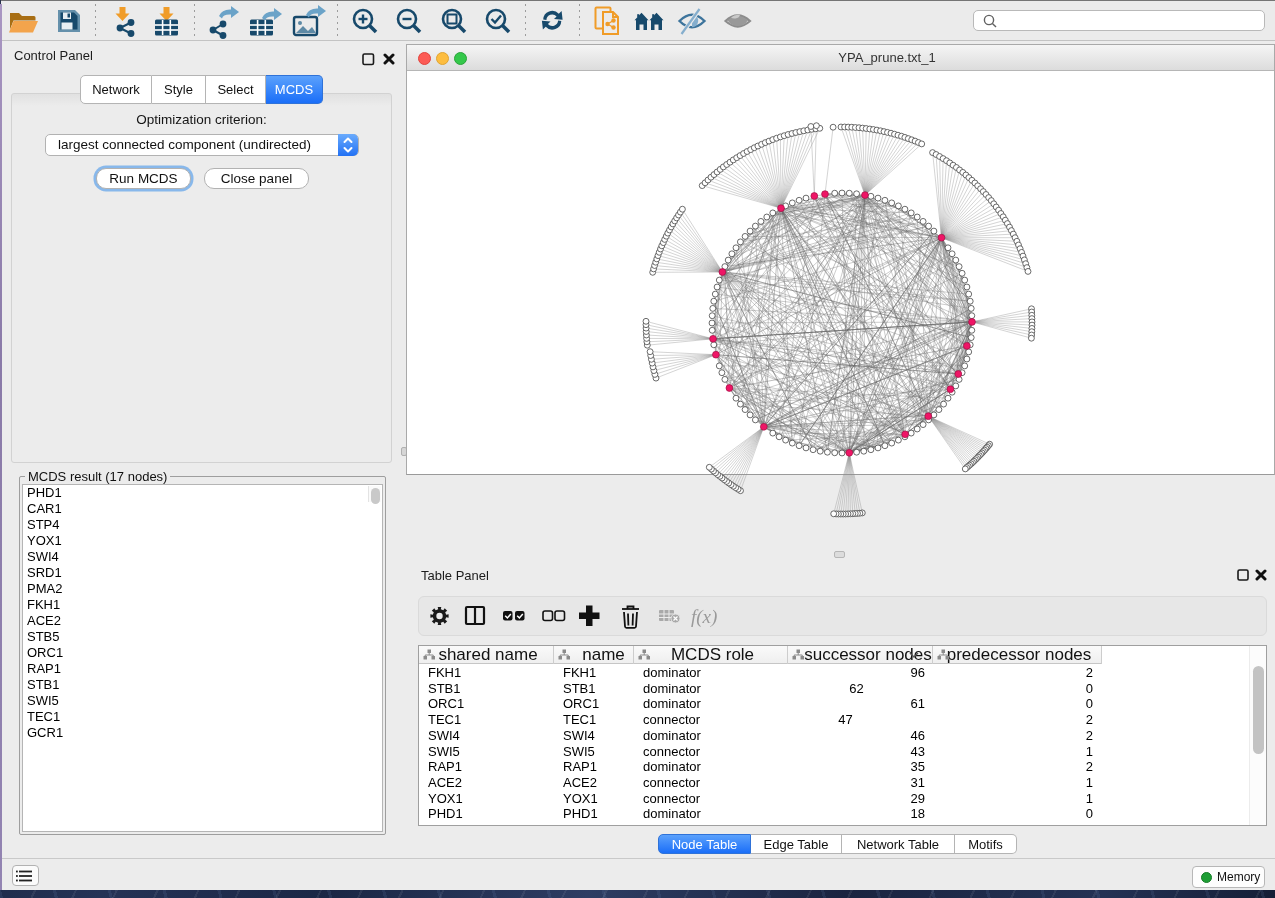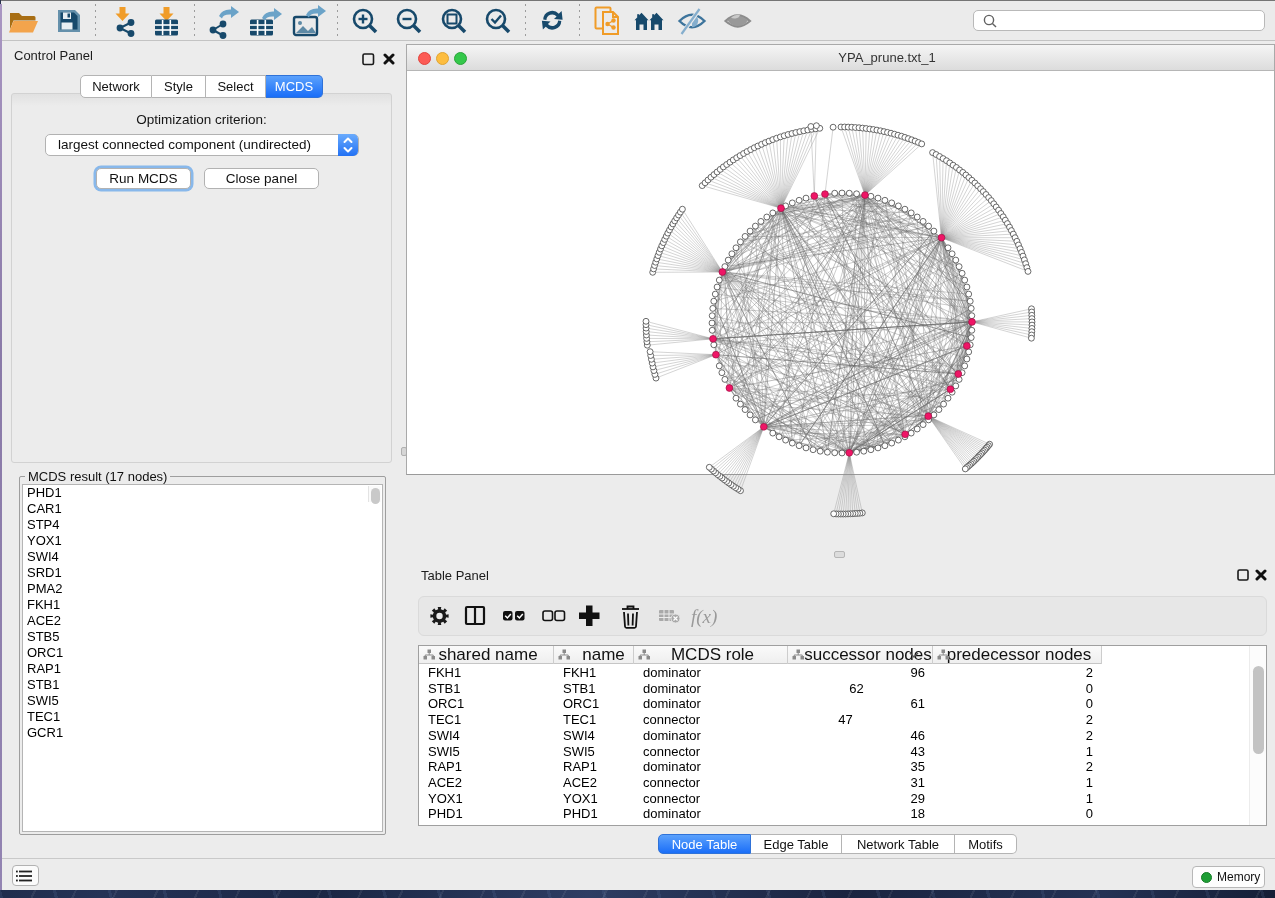--- a/index.html
+++ b/index.html
@@ -19,28 +19,28 @@
 
 #cp-title{position:absolute;left:13px;top:48px;width:200px;font-size:13px;color:#1c1c1c}
 .winbtns{position:absolute}
 
 .seg{position:absolute;display:flex;font-size:13px;color:#111;z-index:5}
 .seg div{border:1px solid #b4b4b4;border-left:none;background:#fff;display:flex;align-items:center;justify-content:center;white-space:nowrap}
 .seg div:first-child{border-left:1px solid #b4b4b4;border-radius:5px 0 0 5px}
 .seg div:last-child{border-radius:0 5px 5px 0}
 .seg div.on{background:linear-gradient(#5ba1fc,#1a6ef8);color:#fff;border-color:#2f72d8}
 #cptabs{left:79px;top:75px;height:19px}
-#cptabs div{height:23px}
+#cptabs div{height:29px}
 #cppanel{position:absolute;left:10px;top:93px;width:381px;height:370px;border:1px solid #d2d2d2;border-radius:3px;background:linear-gradient(#e1e1e1,#ececec 12px)}
 #optlabel{position:absolute;left:10px;top:112px;width:381px;text-align:center;font-size:13.5px;color:#151515}
 #dropdown{position:absolute;left:44px;top:134px;width:314px;height:22px;background:#fff;border:1px solid #b2b2b2;border-radius:5px;font-size:13.5px;color:#111;line-height:20px;padding-left:12px}
 #ddbtn{position:absolute;right:0px;top:-1px;width:20px;height:22px;border-radius:0 5px 5px 0;background:linear-gradient(#6aabfd,#2271f4)}
-.btn{position:absolute;background:#fff;border:1px solid #b2b2b2;border-radius:5px;font-size:13.5px;color:#111;display:flex;align-items:center;justify-content:center}
+.btn{position:absolute;background:#fff;border:1px solid #b2b2b2;border-radius:10px;font-size:13.5px;color:#111;display:flex;align-items:center;justify-content:center}
 #runbtn{left:95px;top:168px;width:95px;height:21px;box-shadow:0 0 0 2.5px rgba(125,178,235,.9)}
-#closebtn{left:203px;top:168px;width:115px;height:21px}
+#closebtn{left:203px;top:168px;width:105px;height:21px}
 
 #fs{position:absolute;left:18px;top:476px;width:367px;height:359px;border:1px solid #9e9e9e;border-radius:2px}
 #fslegend{position:absolute;left:5px;top:-8px;background:#ececec;padding:0 3px;font-size:13px;color:#111;white-space:nowrap}
 #fslist{position:absolute;left:2px;top:7px;width:361px;height:348px;background:#fff;border:1px solid #b5b5b5;font-size:13px;color:#000}
 #fslist div{height:16px;line-height:16px;padding-left:4px}
 #fssb{position:absolute;right:1px;top:1px;width:13px;height:346px;background:#fafafa;border-left:1px solid #e3e3e3}
 #fsthumb{position:absolute;left:1.5px;top:2px;width:9px;height:70px;background:#c9c9c9;border-radius:5px}
 
 #vhandle{position:absolute;left:400px;top:447px;width:6px;height:9px;background:#d6d6d6;border:1px solid #b0b0b0;border-radius:2px}
 

